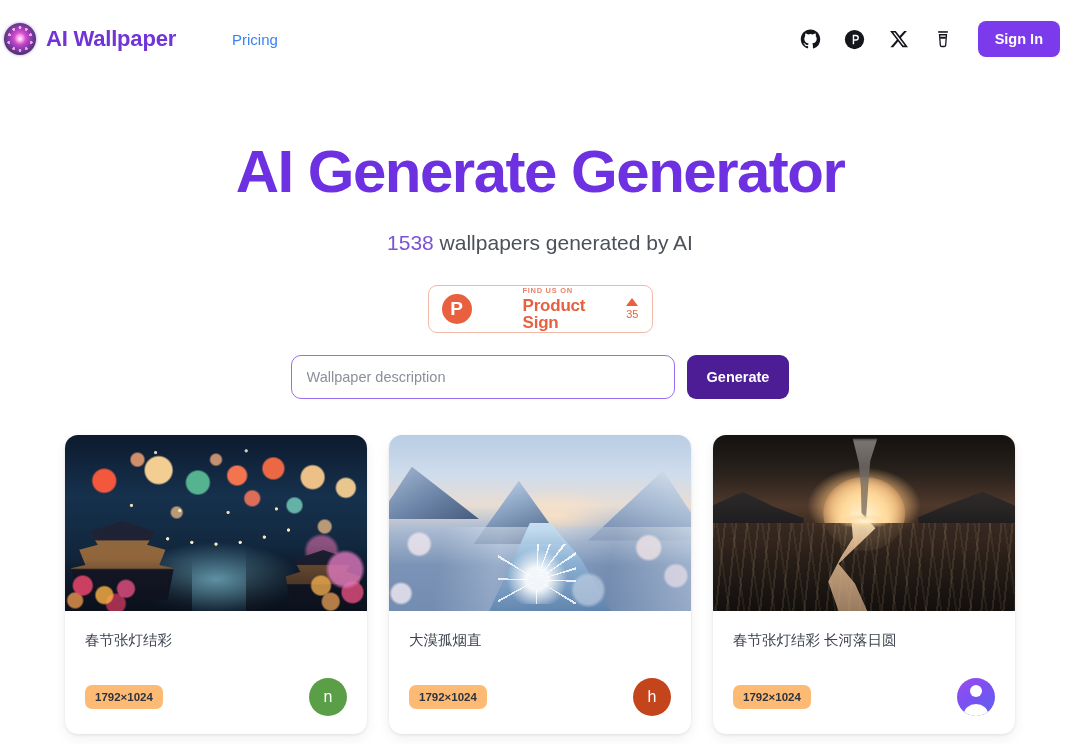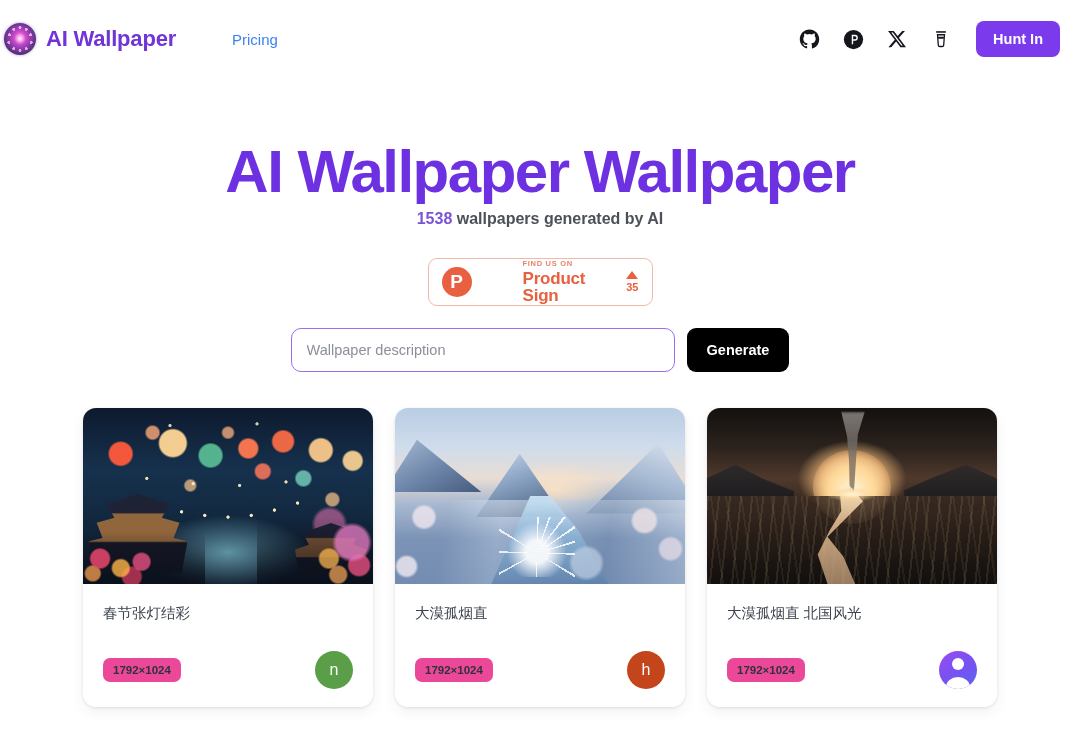--- a/index.html
+++ b/index.html
@@ -106,24 +106,23 @@
   
   .hero { text-align: center; padding-top: 62px; }
   .hero-title {
     font-size: 60px;
     font-weight: bold;
     color: #6d31e2;
     letter-spacing: -1.5px;
     line-height: 1.05;
   }
   .hero-sub {
-    margin-top: 7px;
-    font-size: 16px;
+    margin-top: 28px;
+    font-size: 21px;
     color: #4b5059;
-    font-weight: bold;
   }
   .hero-sub .count { color: #7a54d4; }
 
   
   .ph-wrap { display: flex; justify-content: center; margin-top: 30px; }
   .ph-badge {
     width: 225px; height: 48px;
     border: 1.4px solid #f2b9a6;
     border-radius: 9px;
     background: #ffffff;
@@ -158,21 +157,21 @@
     letter-spacing: -0.2px;
   }
   .ph-votes { text-align: center; line-height: 1; flex: 0 0 auto; }
   .ph-caret {
     width: 0; height: 0;
     margin: 0 auto 3px;
     border-left: 6px solid transparent;
     border-right: 6px solid transparent;
     border-bottom: 8px solid #e8603f;
   }
-  .ph-count { font-size: 11px; font-weight: bold; color: #e8603f; }
+  .ph-count { font-size: 11px; font-weight: normal; color: #e8603f; }
 
   
   .search-row {
     display: flex;
     justify-content: center;
     align-items: center;
     gap: 12px;
     margin-top: 22px;
   }
   .search-input {
@@ -183,37 +182,37 @@
     padding: 4px 15px;
     font-size: 14.5px;
     color: #1f2430;
     font-family: "Liberation Sans", sans-serif;
     outline: none;
     background: #fff;
   }
   .search-input::placeholder { color: #8a8f99; }
   .generate-btn {
     height: 44px;
-    background: #000000;
+    background: #4c1d95;
     color: #ffffff;
     font-size: 14.5px;
     font-weight: bold;
     border: none;
     border-radius: 9px;
     padding: 0 20px;
     cursor: pointer;
     font-family: "Liberation Sans", sans-serif;
     white-space: nowrap;
   }
 
   
   .gallery {
     display: flex;
     gap: 22px;
-    padding: 0 83px;
+    padding: 0 65px;
     margin-top: 36px;
   }
   .card {
     width: 308px;
     background: #ffffff;
     border-radius: 13px;
     box-shadow: 0 1px 3px rgba(16,24,40,.09), 0 5px 14px rgba(16,24,40,.06);
     overflow: hidden;
     display: flex;
     flex-direction: column;
@@ -233,21 +232,21 @@
     overflow: hidden;
     text-overflow: ellipsis;
   }
   .card-meta {
     margin-top: 28px;
     display: flex;
     align-items: center;
     justify-content: space-between;
   }
   .size-badge {
-    background: #ec4899;
+    background: #fdba74;
     border-radius: 7px;
     padding: 6px 10px;
     font-size: 11.5px;
     font-weight: bold;
     color: #2d323c;
   }
   .avatar {
     width: 38px; height: 38px;
     border-radius: 50%;
     display: flex; align-items: center; justify-content: center;
@@ -517,25 +516,25 @@
     </span>
     <span class="social-icon">
       <svg viewBox="0 0 24 24" width="20" height="20" fill="currentColor" aria-hidden="true">
         <path d="M6.2 2.6h11.6v1.9H6.2z"></path>
         <path d="M7 6.1h10l-1 13.5a2.6 2.6 0 0 1-2.6 2.4h-2.8a2.6 2.6 0 0 1-2.6-2.4L7 6.1zm1.7 1.8.85 11.5c.04.5.45.8.95.8h2.99c.5 0 .91-.3.95-.8l.86-11.5H8.7z"></path>
         <path d="M8.5 9.4h7l-.16 2.2h-6.7z"></path>
       </svg>
     </span>
   </div>
 
-  <button class="signin-btn">Hunt In</button>
+  <button class="signin-btn">Sign In</button>
 </div>
 
 <div class="hero">
-  <h1 class="hero-title">AI Wallpaper Wallpaper</h1>
+  <h1 class="hero-title">AI Generate Generator</h1>
   <div class="hero-sub">
     <span class="count">1538</span><span> wallpapers generated by AI</span>
   </div>
 
   <div class="ph-wrap">
     <div class="ph-badge">
       <div class="ph-logo">P</div>
       <div class="ph-text">
         <div class="ph-kicker">FIND US ON</div>
         <div class="ph-name">Product Sign</div>
@@ -595,21 +594,21 @@
     <div class="card-img art-desert">
       <div class="sun"></div>
       <div class="ridge-l"></div>
       <div class="ridge-r"></div>
       <div class="smoke"></div>
       <div class="ground"></div>
       <div class="river"></div>
       <div class="flare"></div>
     </div>
     <div class="card-body">
-      <div class="card-title">大漠孤烟直 北国风光</div>
+      <div class="card-title">春节张灯结彩 长河落日圆</div>
       <div class="card-meta">
         <span class="size-badge">1792×1024</span>
         <span class="avatar avatar-person"></span>
       </div>
     </div>
   </div>
 
 </div>
 
 </body></html>

